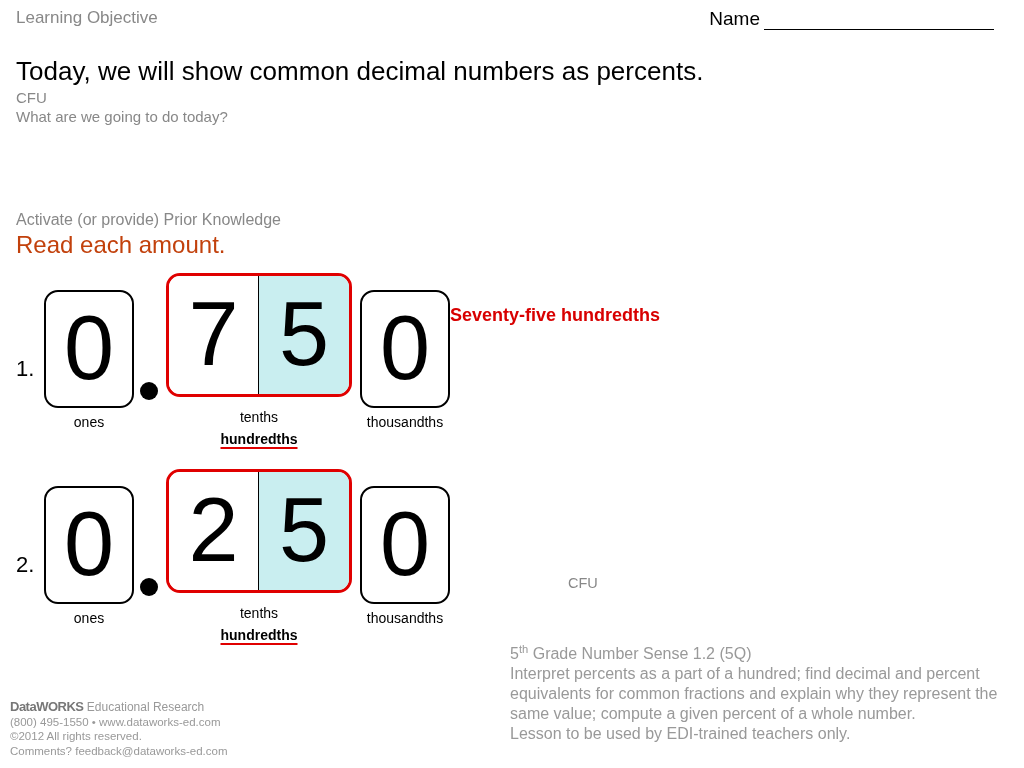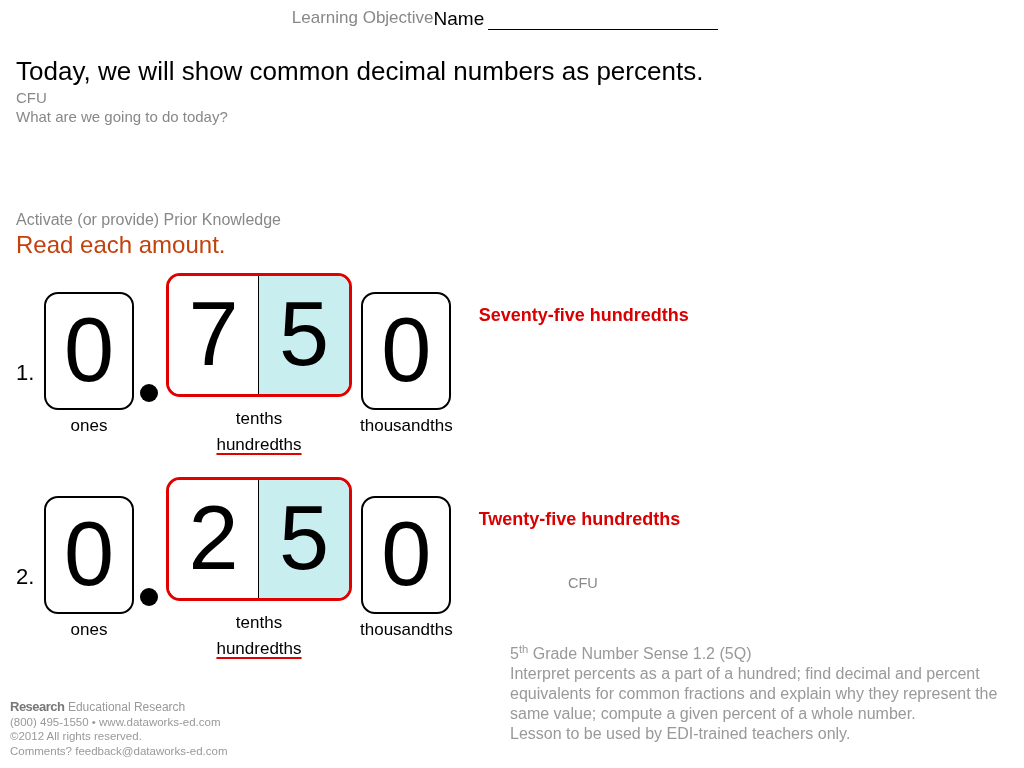--- a/index.html
+++ b/index.html
@@ -6,21 +6,21 @@
   body {
     width: 1024px;
     height: 768px;
     font-family: Arial, Helvetica, sans-serif;
     background: #fff;
     position: relative;
     overflow: hidden;
   }
   .header-row {
     display: flex;
-    justify-content: center;
+    justify-content: space-between;
     padding: 8px 30px 0 16px;
   }
   .learning-obj {
     color: #888;
     font-size: 17px;
   }
   .name-field {
     font-size: 19px;
     color: #000;
   }
@@ -114,26 +114,26 @@
     width: 18px;
     height: 18px;
     background: #000;
     border-radius: 50%;
     align-self: flex-end;
     margin: 0 6px 6px 6px;
     position: relative;
     top: -2px;
   }
   .place-label {
-    font-size: 17px;
+    font-size: 14px;
     margin-top: 6px;
     text-align: center;
   }
   .place-label.hund {
-    font-weight: normal;
+    font-weight: bold;
     text-decoration: underline;
     text-decoration-color: #e00000;
     text-decoration-thickness: 2px;
     text-underline-offset: 3px;
   }
   .red-group-wrap {
     display: flex;
     flex-direction: column;
     align-items: center;
   }
@@ -141,21 +141,20 @@
     display: flex;
     width: 186px;
     justify-content: space-around;
     margin-top: 6px;
     flex-direction: column;
   }
   .word-answer {
     color: #d80000;
     font-weight: bold;
     font-size: 18px;
-    margin-left: 26px;
     margin-top: 32px;
     align-self: flex-start;
   }
   .cfu2 {
     position: absolute;
     left: 568px;
     top: 574px;
     width: 420px;
     color: #888;
     font-size: 14.5px;
@@ -276,30 +275,29 @@
       </div>
     </div>
 
     <div class="spacer-col"></div>
 
     <div class="digit-col">
       <div class="digit-box">0</div>
       <div class="place-label">thousandths</div>
     </div>
 
-    <div class="word-answer">Twenty-five hundredths</div>
   </div>
 </div>
 
 <div class="cfu2">
   <span>CFU</span><br>
 </div>
 
 <div class="footer-left">
-  <span class="brand">Research</span><span class="brand-sub"> Educational Research</span><br>
+  <span class="brand">DataWORKS</span><span class="brand-sub"> Educational Research</span><br>
   <span>(800) 495-1550  •  www.dataworks-ed.com</span><br>
   <span>©2012 All rights reserved.</span><br>
   <span>Comments? feedback@dataworks-ed.com</span>
 </div>
 
 <div class="footer-right">
   <span><span>5</span><sup>th</sup><span> Grade Number Sense 1.2 (5Q)</span></span><br>
   <span>Interpret percents as a part of a hundred; find decimal and percent equivalents for common fractions and explain why they represent the same value; compute a given percent of a whole number.</span><br>
   <span>Lesson to be used by EDI-trained teachers only.</span>
 </div>

